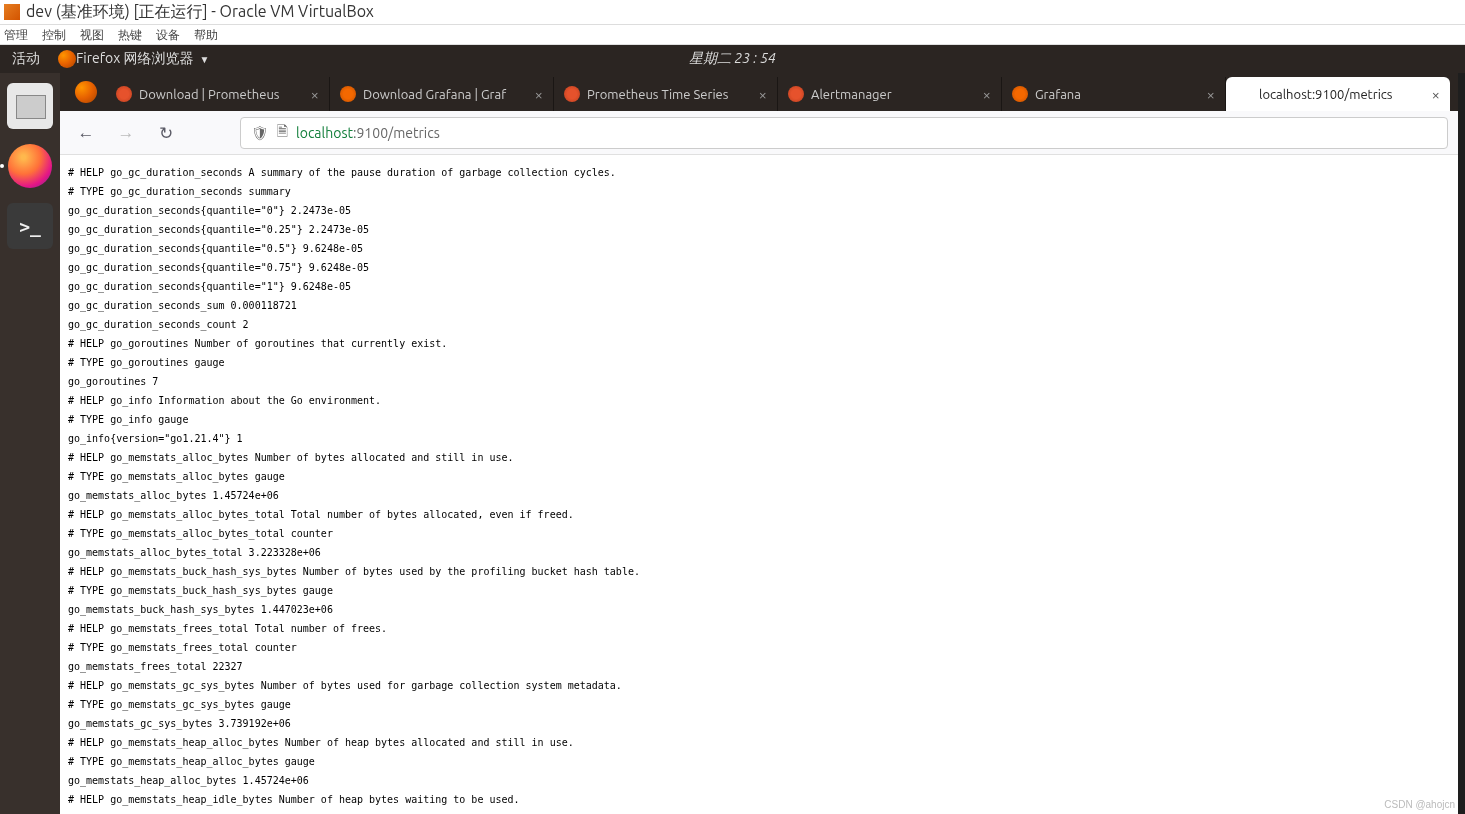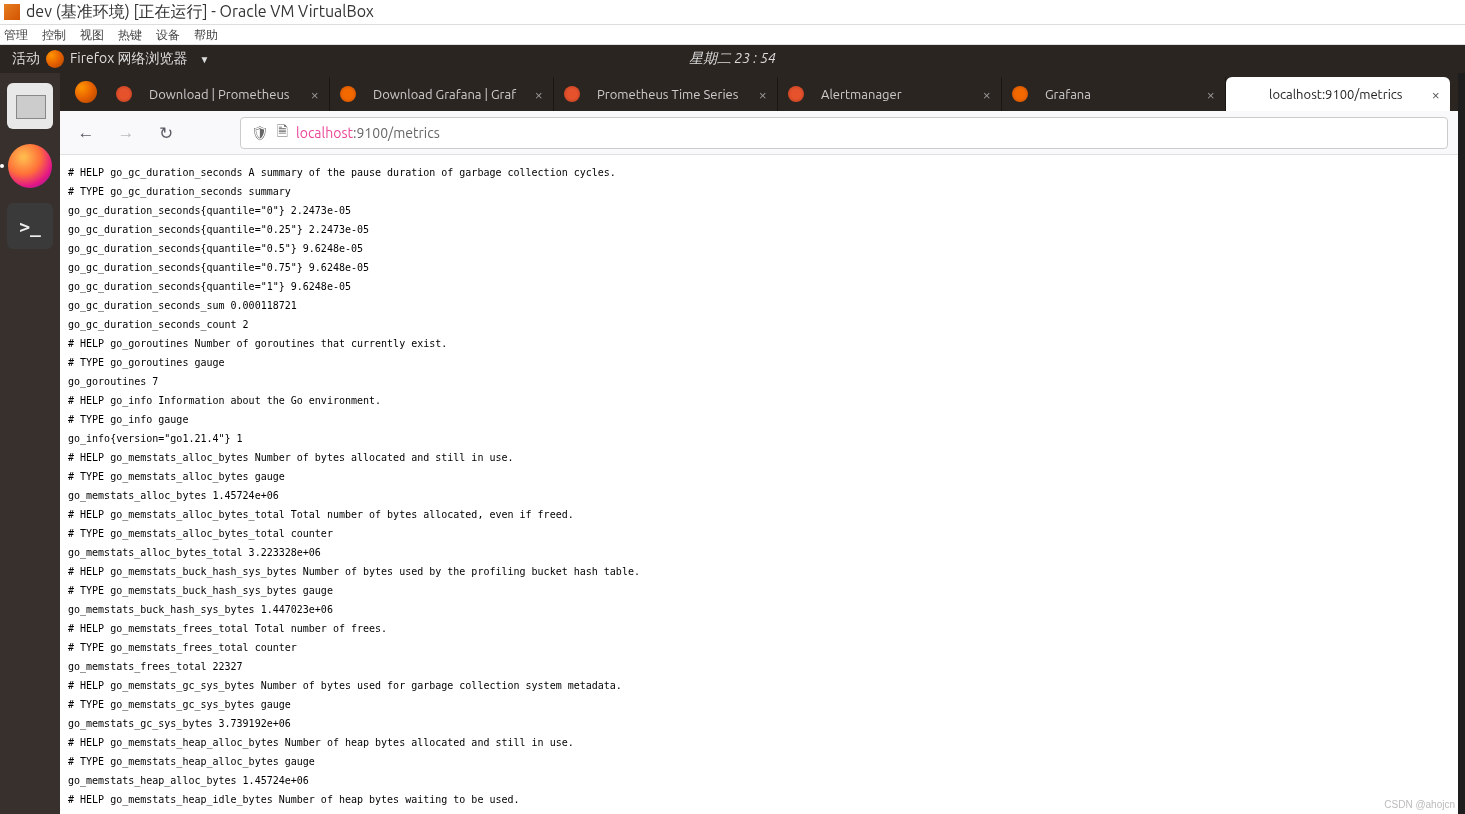--- a/index.html
+++ b/index.html
@@ -4,52 +4,52 @@
 <style>
 *{margin:0;padding:0;box-sizing:border-box;font-family:"Segoe UI","Ubuntu",sans-serif}
 body{width:1465px;height:814px;overflow:hidden;background:#f0f0f0;position:relative}
 .win-titlebar{height:25px;background:#fff;display:flex;align-items:center;padding:0 4px;border-bottom:1px solid #ddd}
 .win-icon{width:16px;height:16px;background:linear-gradient(135deg,#e67e22,#d35400);margin-right:6px}
 .win-title{font-size:16px;color:#333}
 .vbox-menu{height:20px;background:#fff;display:flex;align-items:flex-end;padding:0 4px;font-size:12px;color:#444;gap:14px;border-bottom:1px solid #e0e0e0}
 .vbox-menu span{cursor:default}
 .gnome{position:absolute;top:45px;left:0;right:0;bottom:0;background:#1e1e1e}
 .gnome-top{height:28px;background:#2b2522;display:flex;align-items:center;color:#ddd;font-size:14px;padding:0 12px;position:relative}
-.gnome-top .activities{margin-right:6px}
-.gnome-top .ff-label{display:flex;align-items:center;gap:6px}
+.gnome-top .activities{margin-right:18px}
+.gnome-top .ff-label{display:flex;align-items:center;}
 .ff-mini{width:18px;height:18px;border-radius:50%;background:radial-gradient(circle at 30% 30%,#ff9500,#e66000,#a64200)}
 .gnome-top .clock{position:absolute;left:50%;transform:translateX(-50%);font-style:italic;}
 .gnome-top .dropdown{margin-left:6px;font-size:10px}
 .left-dock{position:absolute;top:28px;left:0;width:60px;bottom:0;background:#38302c;display:flex;flex-direction:column;align-items:center;padding-top:10px;gap:14px}
 .dock-item{width:46px;height:46px;border-radius:6px;display:flex;align-items:center;justify-content:center;position:relative}
 .dock-item.active::before{content:"";position:absolute;left:-7px;width:4px;height:4px;background:#fff;border-radius:50%}
 .dock-files{background:#e8e8e8;position:relative}
 .dock-files::after{content:"";position:absolute;width:28px;height:22px;background:#ccc;border:1px solid #888;top:12px;left:9px}
 .dock-firefox{background:transparent}
 .dock-firefox .ff-big{width:44px;height:44px;border-radius:50%;background:radial-gradient(circle at 35% 30%,#ffb84d 5%,#ff7139 40%,#e31587 70%,#5a3394 100%)}
 .dock-term{background:#3a3a3a;position:relative}
 .dock-term::after{content:">_";color:#eee;font-family:monospace;font-size:18px;font-weight:bold}
 .browser{position:absolute;top:28px;left:60px;right:7px;bottom:0;background:#fff;display:flex;flex-direction:column}
 .tabbar{height:38px;background:#2b2522;display:flex;align-items:flex-end;padding-left:6px}
 .ff-btn{width:40px;height:38px;display:flex;align-items:center;justify-content:center}
 .ff-btn .ff-mini{width:22px;height:22px}
 .tabs{display:flex;flex:1;height:34px;align-items:stretch}
-.tab{flex:0 0 224px;display:flex;align-items:center;padding:0 10px;color:#ccc;font-size:13px;gap:17px;border-right:1px solid #1a1614;position:relative;min-width:0}
+.tab{flex:0 0 224px;display:flex;align-items:center;padding:0 10px;color:#ccc;font-size:13px;gap:7px;border-right:1px solid #1a1614;position:relative;min-width:0}
 .tab.active{background:#fff;color:#222;border-radius:6px 6px 0 0;border-right:none}
 .tab .favicon{width:16px;height:16px;flex-shrink:0;border-radius:50%}
 .fav-prom{background:radial-gradient(circle,#e6522c 40%,#b93e1e 100%)}
 .fav-graf{background:radial-gradient(circle,#f46800 40%,#c24f00 100%)}
 .tab .label{flex:1;white-space:nowrap;overflow:hidden;text-overflow:ellipsis}
 .tab .close{font-size:15px;color:#999;flex-shrink:0}
 .tab.active .close{color:#555}
 .navbar{height:44px;background:#f9f9fb;display:flex;align-items:center;padding:0 10px;gap:8px;border-bottom:1px solid #e0e0e0}
 .nav-btn{width:32px;height:32px;display:flex;align-items:center;justify-content:center;color:#5b5b66;font-size:17px;border-radius:4px}
 .nav-btn.disabled{color:#bbb}
 .urlbar{flex:1;height:32px;background:#fff;border:1px solid #ccc;border-radius:4px;display:flex;align-items:center;padding:0 10px;gap:8px;color:#666;font-size:14px;margin-left:50px}
-.urlbar .host{color:#ec4899}
+.urlbar .host{color:#15803d}
 .page{flex:1;background:#fff;padding:8px;overflow:auto}
 .page pre{font-family:"DejaVu Sans Mono","Courier New",monospace;font-size:10px;line-height:19px;color:#000;white-space:pre}
 .watermark{position:absolute;right:10px;bottom:4px;font-size:10px;color:#bbb;font-family:sans-serif}
 </style>
 </head>
 <body>
 
 <div class="win-titlebar">
   <div class="win-icon"></div>
   <div class="win-title">dev (基准环境) [正在运行] - Oracle VM VirtualBox</div>

